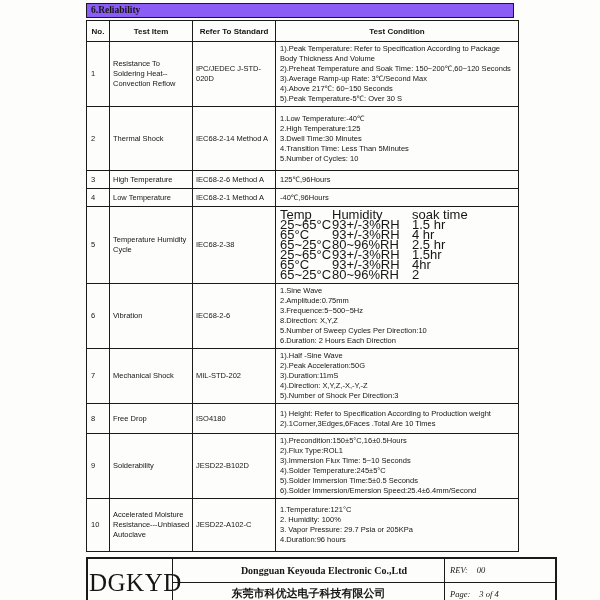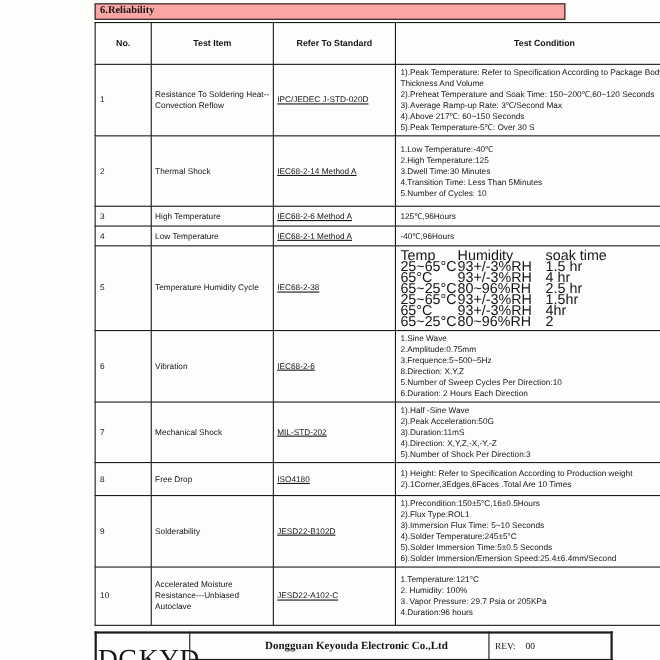--- a/index.html
+++ b/index.html
@@ -30,27 +30,27 @@
   table.main {
     width:428px; border-collapse:collapse; table-layout:fixed;
     border:1.5px solid #1a1a1a;
   }
   table.main th, table.main td {
     border:1px solid #1a1a1a;
     vertical-align:middle;
     overflow:hidden;
   }
   table.main thead tr { height:21px; }
-  table.main th { font-size:8px; font-weight:bold; text-align:center; padding:14px; }
+  table.main th { font-size:8px; font-weight:bold; text-align:center; padding:0; }
   .w-no { width:22px; } .w-item { width:82px; } .w-std { width:82px;margin-left:22px; } .w-cond { width:242px; }
 
   table.main td { font-size:7.5px; line-height:10px;margin-top:12px; }
   td.no-cell   { padding:1px 1px 1px 4px; }
   td.item-cell { padding:1px 2px 1px 3px; }
-  td.std-cell  { padding:1px 2px 1px 3px;text-decoration:underline; }
+  td.std-cell  { padding:1px 2px 1px 3px; }
   td.cond-cell { padding:2px 3px 2px 4px; }
 
   
   tbody tr:nth-child(1)  { height:64px; }
   tbody tr:nth-child(2)  { height:64px; }
   tbody tr:nth-child(3)  { height:18px; }
   tbody tr:nth-child(4)  { height:18px; }
   tbody tr:nth-child(5)  { height:77px; }
   tbody tr:nth-child(6)  { height:64px; }
   tbody tr:nth-child(7)  { height:52px; }
@@ -77,30 +77,30 @@
   table.footer td { border:1px solid #1a1a1a; vertical-align:middle; }
   table.footer tr { height:24px; }
   td.logo-cell {
     width:82px; text-align:center;
     font-size:25px; letter-spacing:0.5px; line-height:1;
     padding:0 1px;
   }
   td.co-cell { width:238px; text-align:center; font-weight:bold; }
   td.co-en { font-size:10px;padding-left:32px; }
   td.co-cn { font-size:11px; }
-  td.kv-cell { width:104px; font-size:8.5px; padding-left:5px; }
+  td.kv-cell { width:104px; font-size:8.5px; padding-left:5px;font-style:italic; }
   .kv-value { margin-left:9px; }
 </style>
 </head>
 <body>
 
 <div class="page">
   <div class="content">
 
-    <div class="section-bar" style="background-color: #fca5a5;">
+    <div class="section-bar" style="background-color: #8b5cf6;">
       <span>6.Reliability</span>
     </div>
 
     <table class="main">
       <thead>
         <tr>
           <th class="w-no">No.</th>
           <th class="w-item">Test Item</th>
           <th class="w-std">Refer To Standard</th>
           <th class="w-cond">Test Condition</th>

